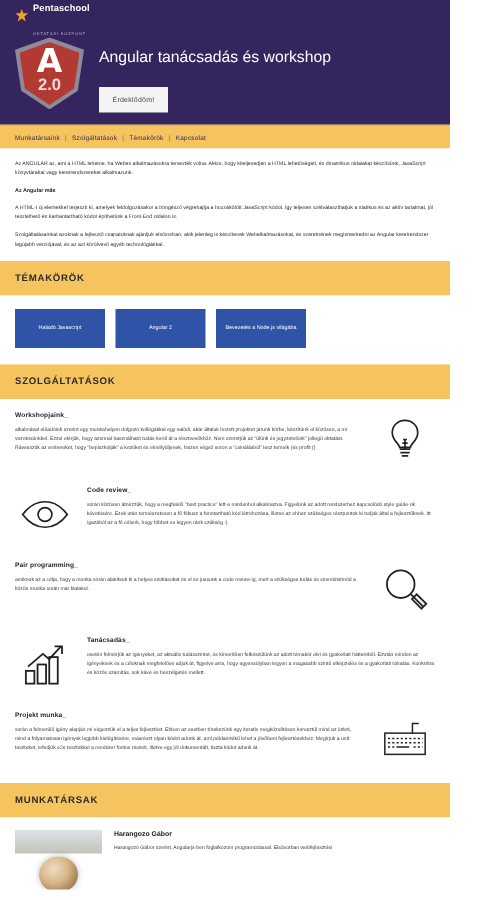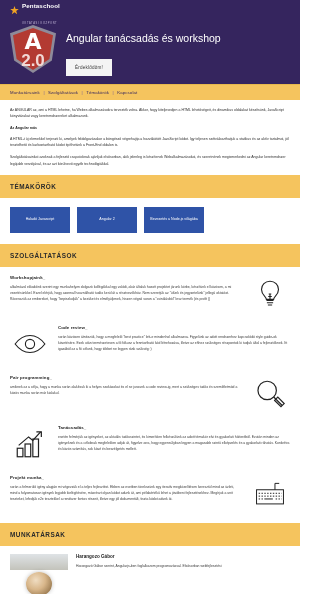--- a/index.html
+++ b/index.html
@@ -55,21 +55,21 @@
   }
   .ng-shield .glyph-a {
     position: absolute; top: 6px; left: 0; right: 0;
     text-align: center; color: #ffffff;
     font-size: 22px; font-weight: bold; line-height: 1;
     font-family: "DejaVu Sans", sans-serif;
   }
   .ng-shield .glyph-v {
     position: absolute; top: 27px; left: 0; right: 0;
     text-align: center; color: #f2d9d6;
-    font-size: 17px; font-weight: bold; line-height: 1;
+    font-size: 11px; font-weight: bold; line-height: 1;
   }
 
   .hero-text { padding-top: 7px; }
   .hero-title {
     color: #ffffff; font-size: 10.5px; font-weight: normal;
     line-height: 1.3; margin-bottom: 9px;
   }
   .cta {
     display: inline-block;
     background: #f4f4f4; color: #3a3a3a;

